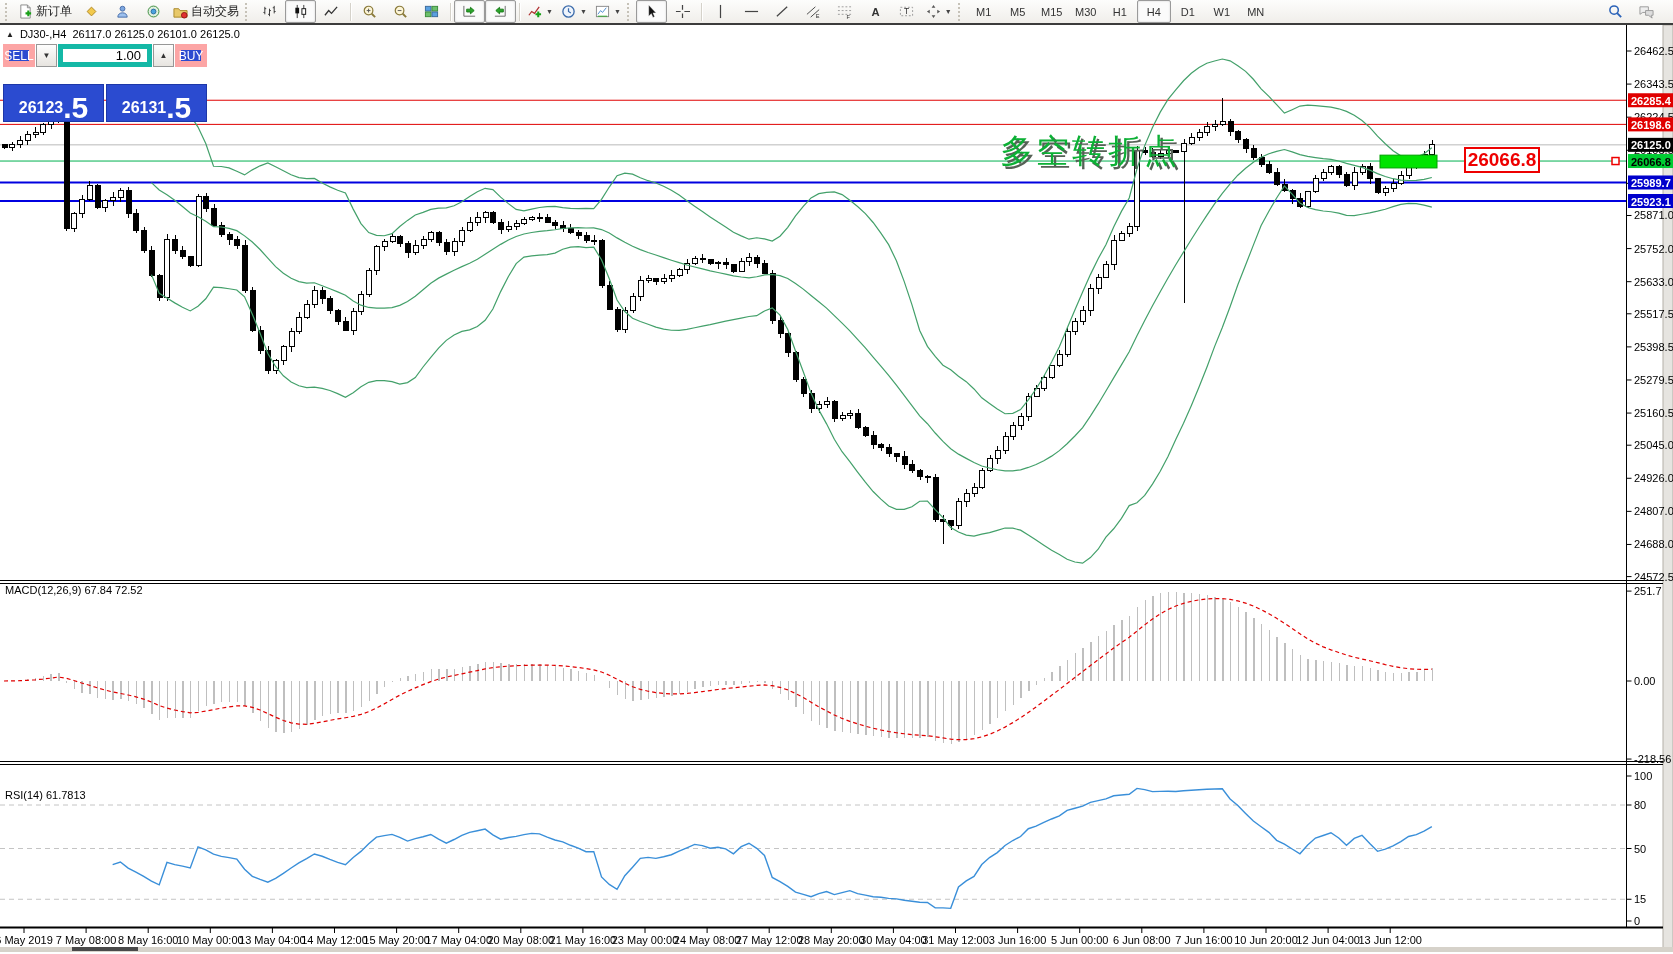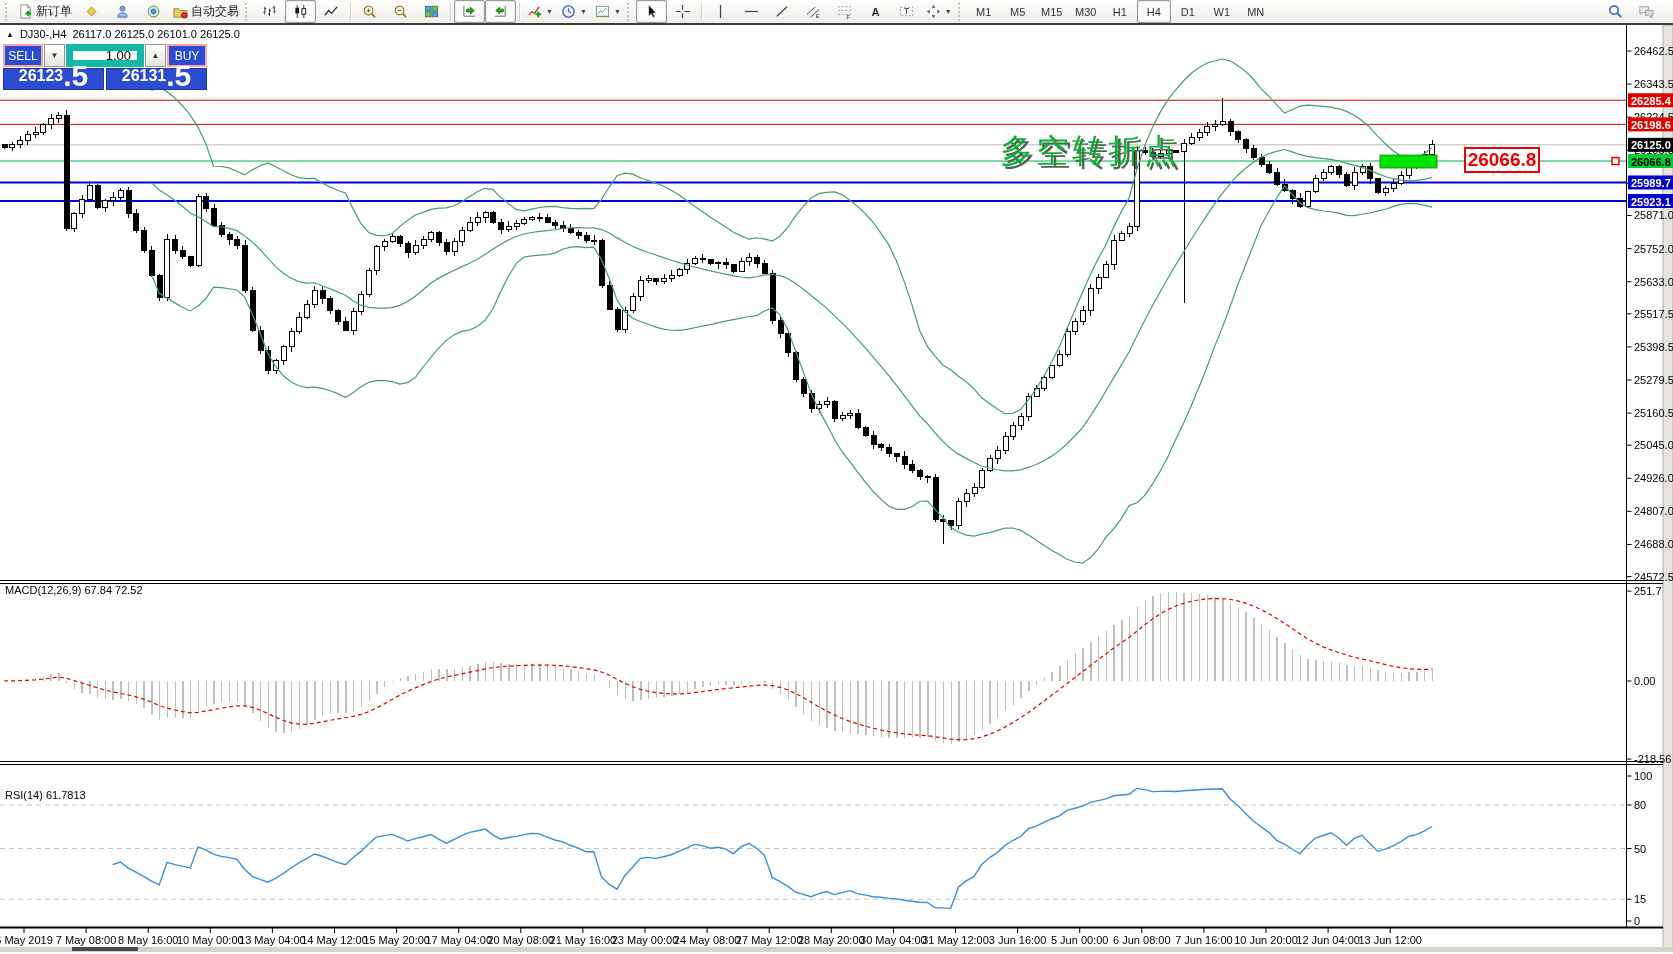--- a/index.html
+++ b/index.html
@@ -17,27 +17,27 @@
   .tf-btn{font-size:11px;color:#333;min-width:26px;}
   .spacer{flex:1;}
   
   .chart-area{position:relative;width:1673px;height:927px;background:#fff;}
   .chart-area svg.main{position:absolute;left:0;top:0;}
   .symbol-info{position:absolute;left:6px;top:3px;font-size:11px;color:#000;display:flex;gap:6px;align-items:center;z-index:5;}
   .symbol-info .tri{font-size:8px;color:#222;}
   
   .trade-panel{position:absolute;left:3px;top:19px;width:204px;z-index:6;}
   .tp-row1{display:flex;height:23px;gap:1px;}
-  .btn-trade{width:40px;background:#2b4bd0;color:#fff;font-size:12px;display:flex;align-items:center;
-    justify-content:center;border:2px solid #fca5a5;box-sizing:border-box;}
+  .btn-trade{width:32px;background:#2b4bd0;color:#fff;font-size:12px;display:flex;align-items:center;
+    justify-content:center;border:6px solid #fca5a5;box-sizing:border-box;}
   .vol-btn{width:21px;background:linear-gradient(#fefefe,#e7e4df);border:1px solid #979797;font-size:8px;
     color:#333;display:flex;align-items:center;justify-content:center;box-sizing:border-box;}
-  .vol-field{flex:1;border:7px solid #14b8a6;background:#fff;font-size:13px;color:#000;text-align:right;
+  .vol-field{flex:1;border:5px solid #14b8a6;background:#fff;font-size:13px;color:#000;text-align:right;
     padding:0 6px 0 0;box-sizing:border-box;min-width:0;}
-  .tp-row2{display:flex;gap:2px;margin-top:1px;height:22px;}
+  .tp-row2{display:flex;gap:2px;margin-top:17px;height:38px;}
   .price-tile{flex:1;background:#2b4bd0;border:1px solid #1d37a8;color:#fff;display:flex;align-items:flex-end;
     justify-content:center;padding-bottom:1px;box-sizing:border-box;}
   .price-main{font-size:16px;font-weight:bold;line-height:1;margin-bottom:4px;}
   .price-big{font-size:30px;font-weight:bold;line-height:.85;}
   
   .annotation{position:absolute;left:1000px;top:104px;font-size:33px;font-weight:normal;color:#0cb035;
     letter-spacing:3px;text-shadow:3px 3px 0 #566156;z-index:4;}
   .callout{position:absolute;left:1464px;top:122px;width:72px;height:22px;border:2px solid #ee0000;
     background:#fff;color:#ee0000;font-size:19px;font-weight:bold;display:flex;align-items:center;
     justify-content:center;z-index:4;}

